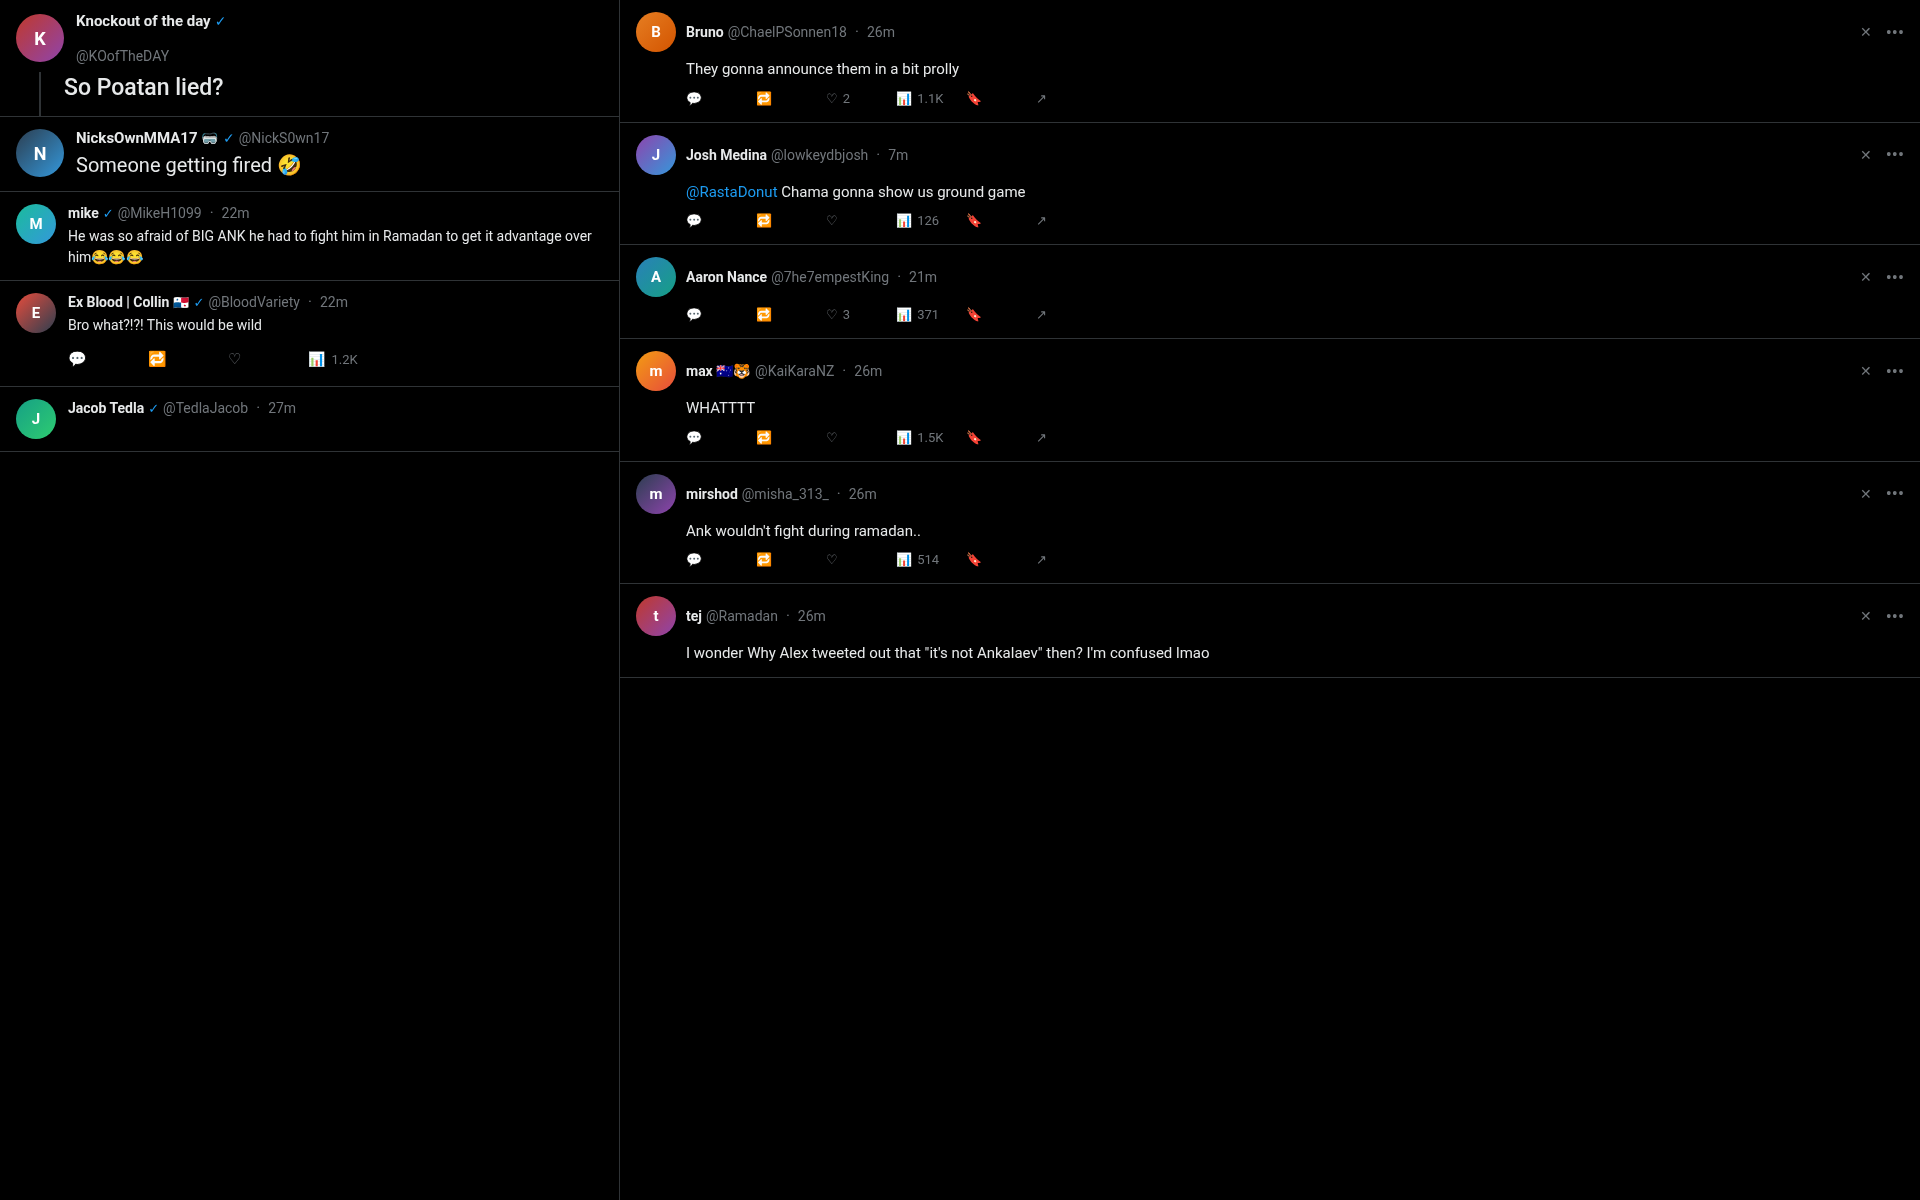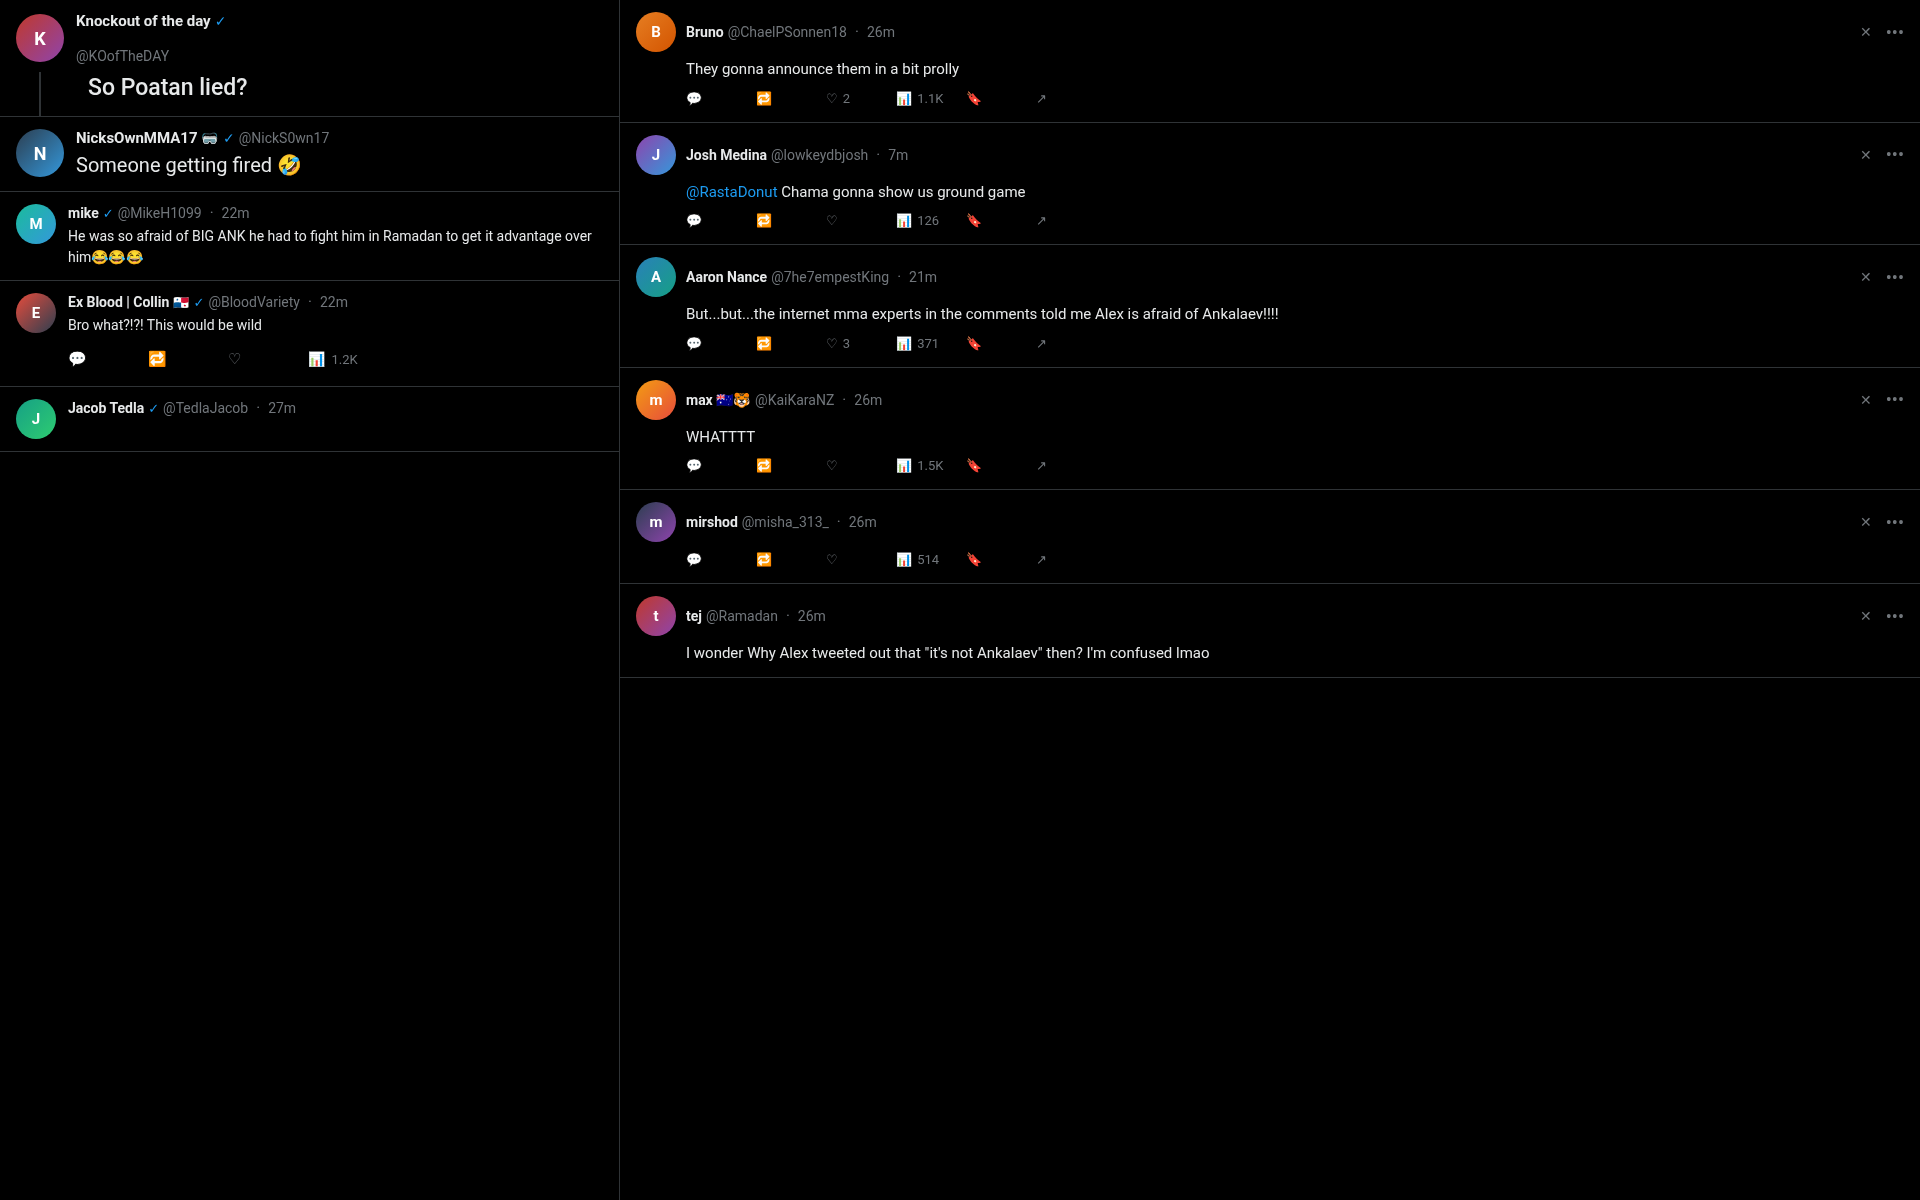--- a/index.html
+++ b/index.html
@@ -243,21 +243,21 @@
         <span class="avatar-letter">K</span>
       </div>
       <div class="user-info">
         <div class="user-name-row">
           <span class="user-name">Knockout of the day</span>
           <span class="verified-badge">✓</span>
         </div>
         <span class="user-handle">@KOofTheDAY</span>
       </div>
     </div>
-    <div style="display:flex; gap:24px;">
+    <div style="display:flex; gap:0;">
       <div class="thread-line">
         <div class="vertical-line"></div>
       </div>
       <div style="padding-bottom: 12px;">
         <p style="font-size:23px; font-weight:500; color:#e7e9ea; line-height:1.4;">So Poatan lied?</p>
       </div>
     </div>
   </div>
 
   <div class="tweet-card">
@@ -440,21 +440,20 @@
         <span class="user-name" style="font-size:14px;">Aaron Nance</span>
         <span class="user-handle">@7he7empestKing</span>
         <span class="dot-separator">·</span>
         <span class="tweet-time">21m</span>
       </div>
       <div class="right-tweet-meta">
         <span style="color:#71767b; font-size:14px; margin-right:6px;">✕</span>
         <span style="color:#71767b; font-size:18px; cursor:pointer;">•••</span>
       </div>
     </div>
-    <p class="right-tweet-text">But...but...the internet mma experts in the comments told me Alex is afraid of Ankalaev!!!!</p>
     <div class="right-tweet-actions">
       <div class="right-action-btn">
         <span>💬</span>
       </div>
       <div class="right-action-btn">
         <span>🔁</span>
       </div>
       <div class="right-action-btn">
         <span>♡</span>
         <span>3</span>
@@ -521,20 +520,21 @@
         <span class="user-name" style="font-size:14px;">mirshod</span>
         <span class="user-handle">@misha_313_</span>
         <span class="dot-separator">·</span>
         <span class="tweet-time">26m</span>
       </div>
       <div class="right-tweet-meta">
         <span style="color:#71767b; font-size:14px; margin-right:6px;">✕</span>
         <span style="color:#71767b; font-size:18px; cursor:pointer;">•••</span>
       </div>
     </div>
+    <p class="right-tweet-text">Ank wouldn't fight during ramadan..</p>
     <div class="right-tweet-actions">
       <div class="right-action-btn">
         <span>💬</span>
       </div>
       <div class="right-action-btn">
         <span>🔁</span>
       </div>
       <div class="right-action-btn">
         <span>♡</span>
       </div>

